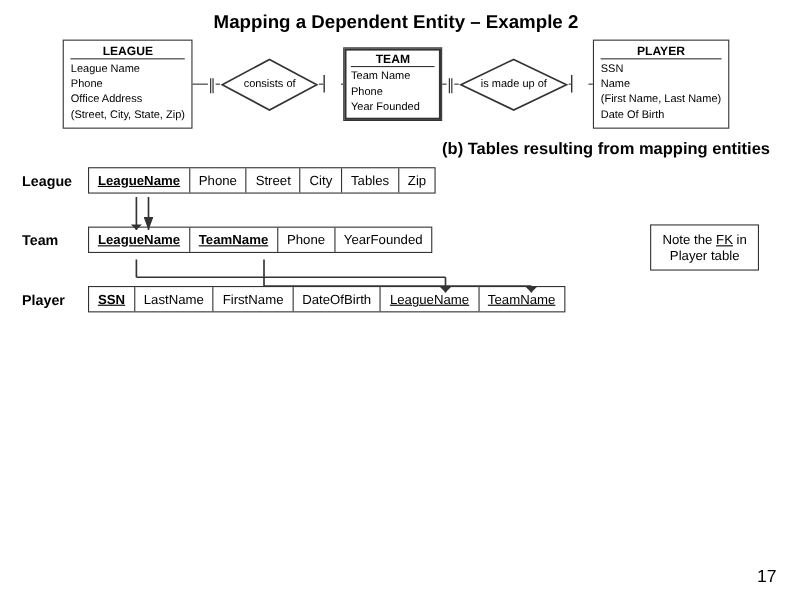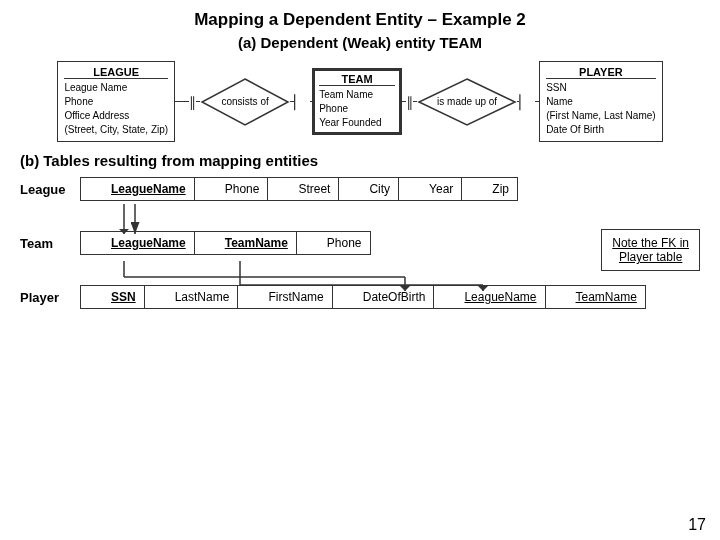--- a/index.html
+++ b/index.html
@@ -78,21 +78,21 @@
     }
     .erd-connector {
       display: flex;
       align-items: center;
       font-size: 13px;
       color: #333;
       flex-shrink: 0;
     }
     
     .tables-section-title {
-      text-align: left;
+      text-align: right;
       font-size: 15px;
       font-weight: bold;
       margin-bottom: 8px;
     }
     .table-row-group {
       display: flex;
       align-items: center;
       margin-bottom: 6px;
       position: relative;
     }
@@ -105,21 +105,20 @@
     .db-table {
       display: flex;
       border: 1px solid #333;
     }
     .db-cell {
       border-right: 1px solid #333;
       padding: 4px 8px;
       text-align: center;
       font-size: 12px;
       white-space: nowrap;
-      margin-left: 22px;
     }
     .db-cell:last-child {
       border-right: none;
     }
     .db-cell.pk {
       font-weight: bold;
       text-decoration: underline;
     }
     .db-cell.fk {
       text-decoration: underline;
@@ -140,21 +139,20 @@
       right: 14px;
       font-size: 16px;
     }
   </style>
 </head>
 <body>
 
 <div class="page">
 
   <div class="main-title">Mapping a Dependent Entity – Example 2</div>
-  <div class="section-title">(a) Dependent (Weak) entity TEAM</div>
 
   <div class="erd-diagram" style="height:85px; margin-bottom:8px;">
 
     <div class="erd-entity" style="min-width:100px;">
       <div class="erd-entity-title">LEAGUE</div>
       <div class="erd-entity-body">
         League Name<br>Phone<br>Office Address<br>(Street, City, State, Zip)
       </div>
     </div>
 
@@ -215,36 +213,37 @@
 
   <div style="position:relative;">
 
     <div class="table-row-group" style="margin-bottom:0px;">
       <div class="table-label">League</div>
       <div class="db-table">
         <div class="db-cell pk">LeagueName</div>
         <div class="db-cell">Phone</div>
         <div class="db-cell">Street</div>
         <div class="db-cell">City</div>
-        <div class="db-cell">Year</div>
+        <div class="db-cell">Tables</div>
         <div class="db-cell">Zip</div>
       </div>
     </div>
 
     <div style="height: 30px;"></div>
 
     <div class="table-row-group" style="margin-bottom:0px; position:relative;">
       <div class="table-label">Team</div>
       <div class="db-table">
         <div class="db-cell pk fk">LeagueName</div>
         <div class="db-cell pk">TeamName</div>
         <div class="db-cell">Phone</div>
-      </div>
-
-      <div class="note-box" style="right:0; top:-2px;text-decoration:underline;">
+        <div class="db-cell">YearFounded</div>
+      </div>
+
+      <div class="note-box" style="right:10px; top:-2px;">
         Note the <span style="text-decoration:underline;">FK</span> in<br>
         Player table
       </div>
     </div>
 
     <div style="height: 30px;"></div>
 
     <div class="table-row-group">
       <div class="table-label">Player</div>
       <div class="db-table">

